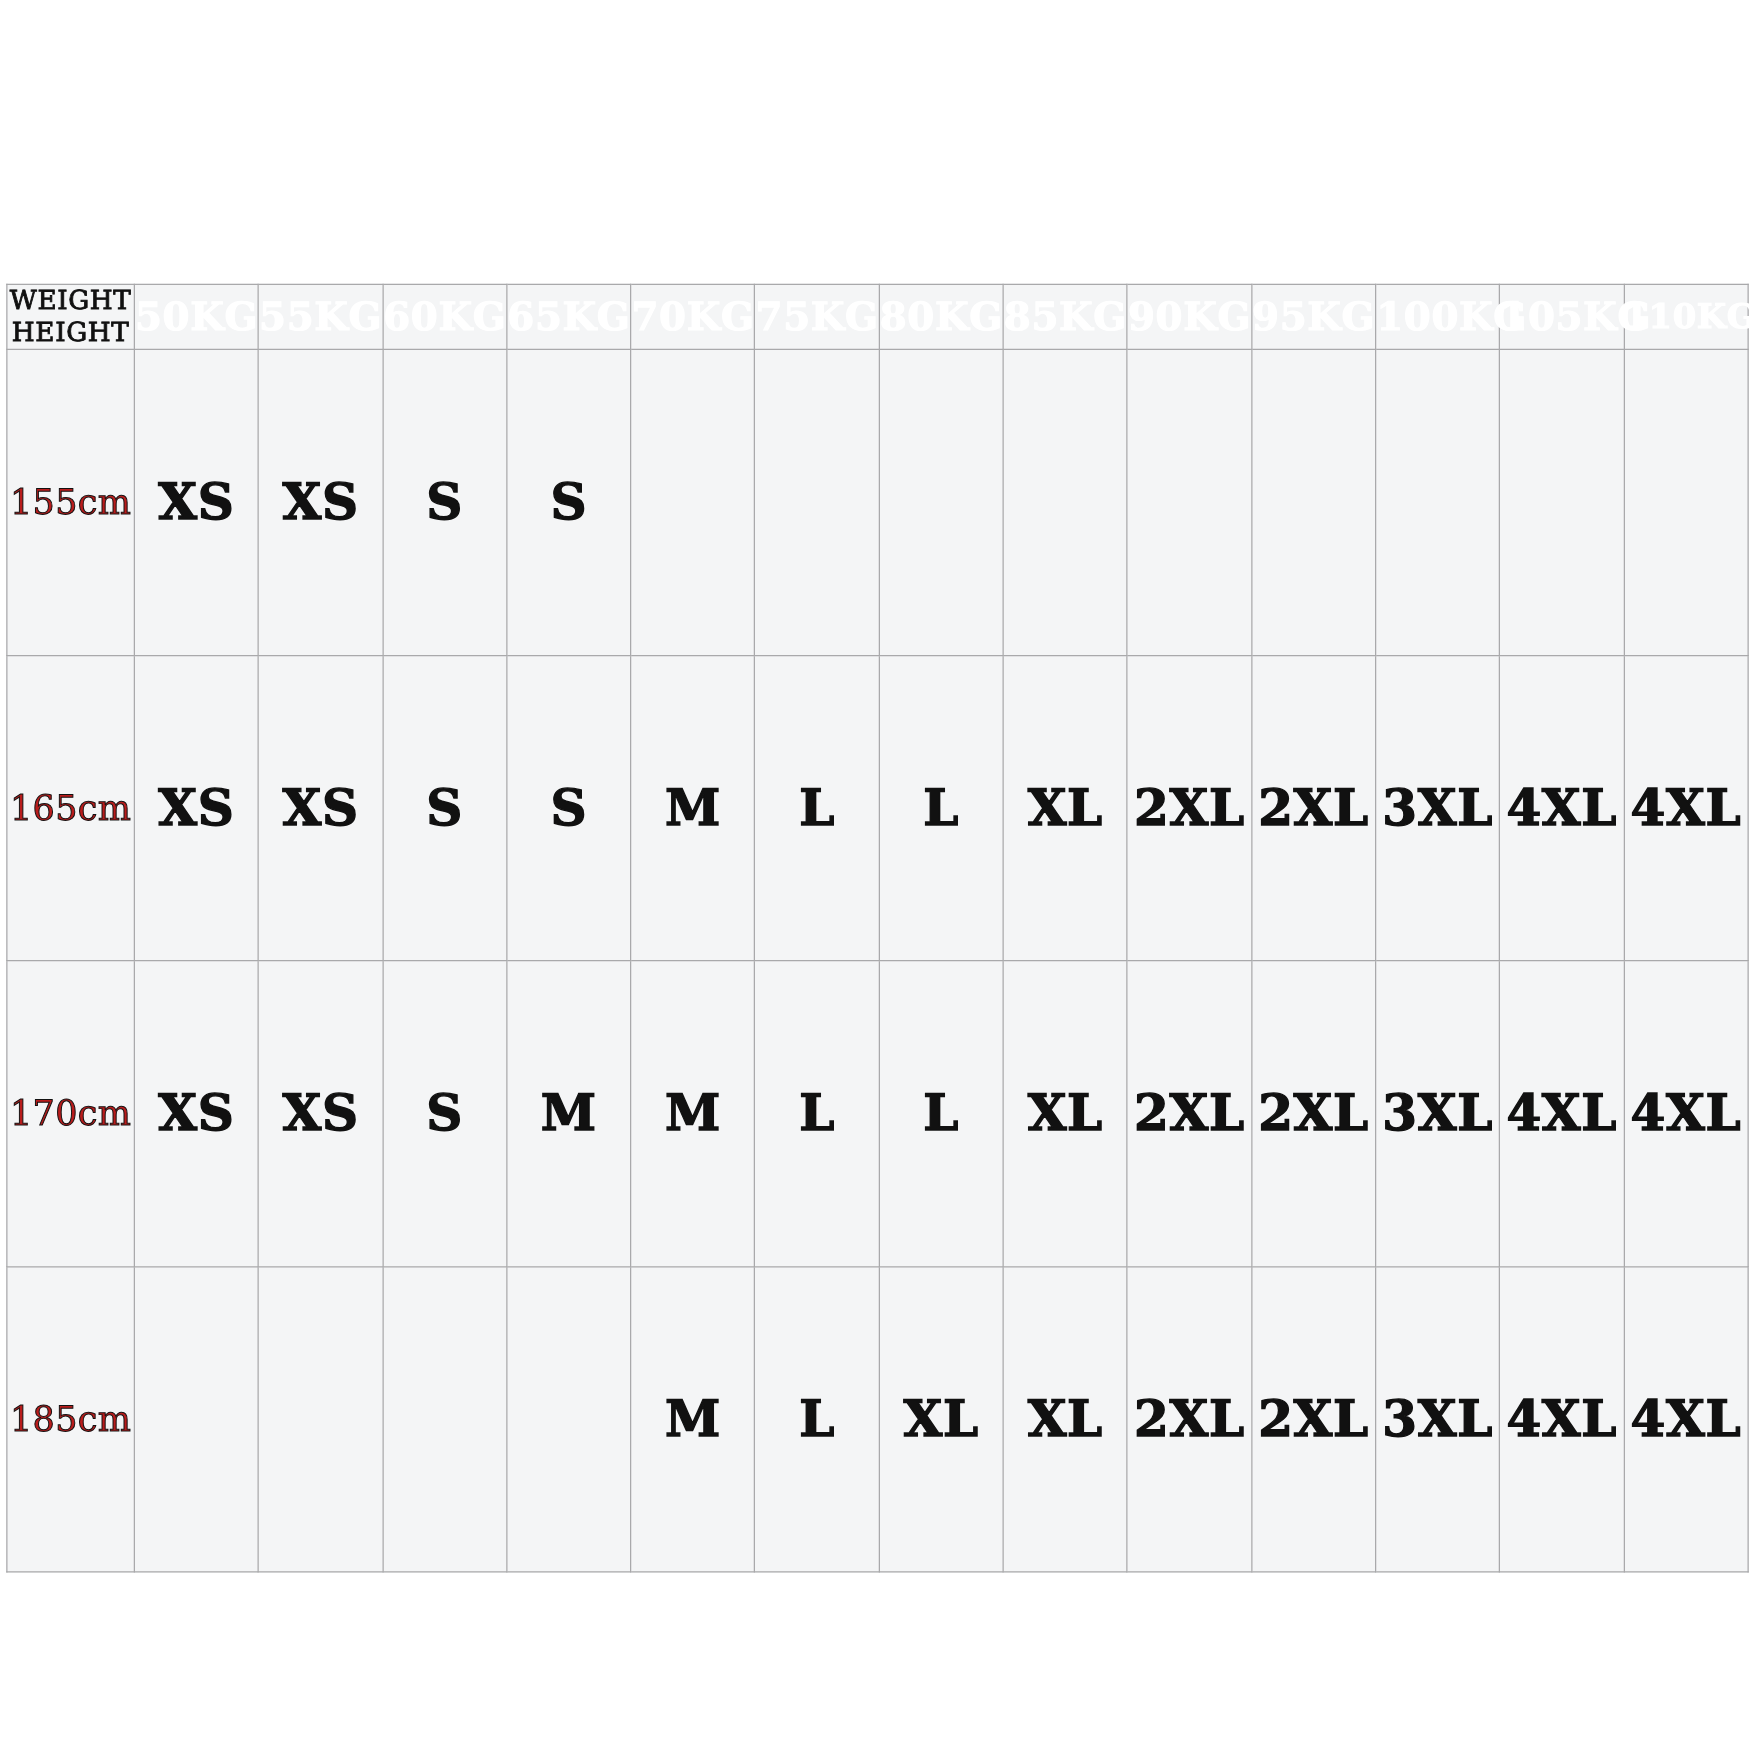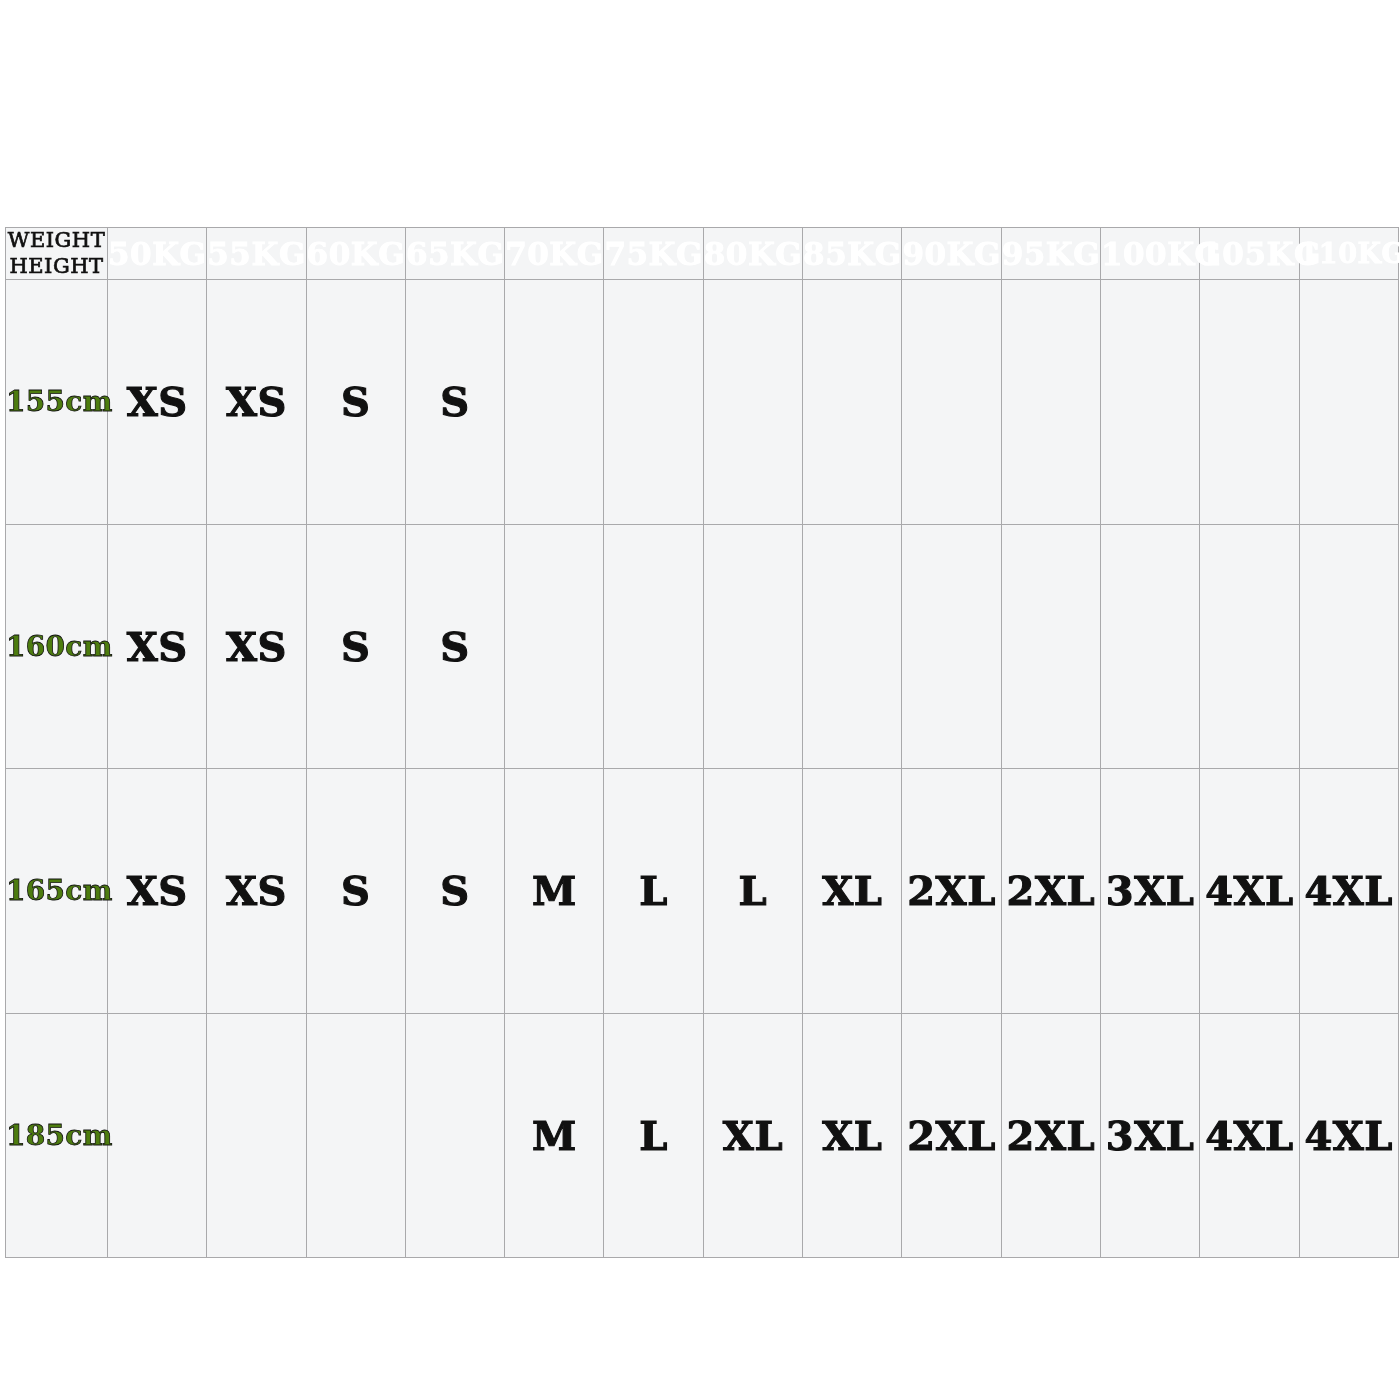--- a/index.html
+++ b/index.html
@@ -64,22 +64,22 @@
     letter-spacing: 0.5px;
     -webkit-text-stroke: 0.9px #ffffff;
   }
   th.wcol.narrow {
     font-size: 27px;
   }
 
   
   th.hrow {
     background: #4fb9f0;
-    color: #4d7c0f;
-    font-weight: bold;
+    color: #b91c1c;
+    font-weight: normal;
     font-size: 28px;
     letter-spacing: 0.3px;
     -webkit-text-stroke: 0.8px #111111;
   }
   th.hrow.narrow {
     font-size: 25px;
   }
 
   
   td.size-cell {
@@ -146,41 +146,41 @@
           <td class="size-cell empty"></td>
           <td class="size-cell empty"></td>
           <td class="size-cell empty"></td>
           <td class="size-cell empty"></td>
           <td class="size-cell empty"></td>
           <td class="size-cell empty"></td>
           <td class="size-cell empty"></td>
           <td class="size-cell empty"></td>
         </tr>
         <tr>
-          <th class="hrow">160cm</th>
-          <td class="size-cell">XS</td>
-          <td class="size-cell">XS</td>
-          <td class="size-cell">S</td>
-          <td class="size-cell">S</td>
-          <td class="size-cell empty"></td>
-          <td class="size-cell empty"></td>
-          <td class="size-cell empty"></td>
-          <td class="size-cell empty"></td>
-          <td class="size-cell empty"></td>
-          <td class="size-cell empty"></td>
-          <td class="size-cell empty"></td>
-          <td class="size-cell empty"></td>
-          <td class="size-cell empty"></td>
+          <th class="hrow">165cm</th>
+          <td class="size-cell">XS</td>
+          <td class="size-cell">XS</td>
+          <td class="size-cell">S</td>
+          <td class="size-cell">S</td>
+          <td class="size-cell">M</td>
+          <td class="size-cell">L</td>
+          <td class="size-cell">L</td>
+          <td class="size-cell">XL</td>
+          <td class="size-cell">2XL</td>
+          <td class="size-cell">2XL</td>
+          <td class="size-cell">3XL</td>
+          <td class="size-cell">4XL</td>
+          <td class="size-cell">4XL</td>
         </tr>
         <tr>
-          <th class="hrow">165cm</th>
-          <td class="size-cell">XS</td>
-          <td class="size-cell">XS</td>
-          <td class="size-cell">S</td>
-          <td class="size-cell">S</td>
+          <th class="hrow">170cm</th>
+          <td class="size-cell">XS</td>
+          <td class="size-cell">XS</td>
+          <td class="size-cell">S</td>
+          <td class="size-cell">M</td>
           <td class="size-cell">M</td>
           <td class="size-cell">L</td>
           <td class="size-cell">L</td>
           <td class="size-cell">XL</td>
           <td class="size-cell">2XL</td>
           <td class="size-cell">2XL</td>
           <td class="size-cell">3XL</td>
           <td class="size-cell">4XL</td>
           <td class="size-cell">4XL</td>
         </tr>

